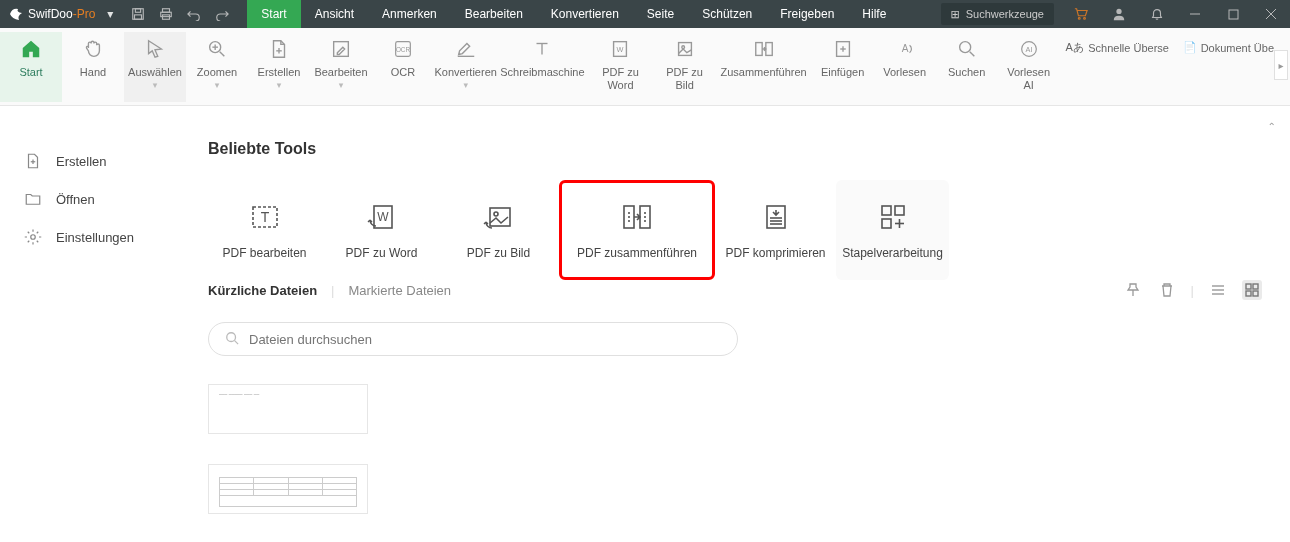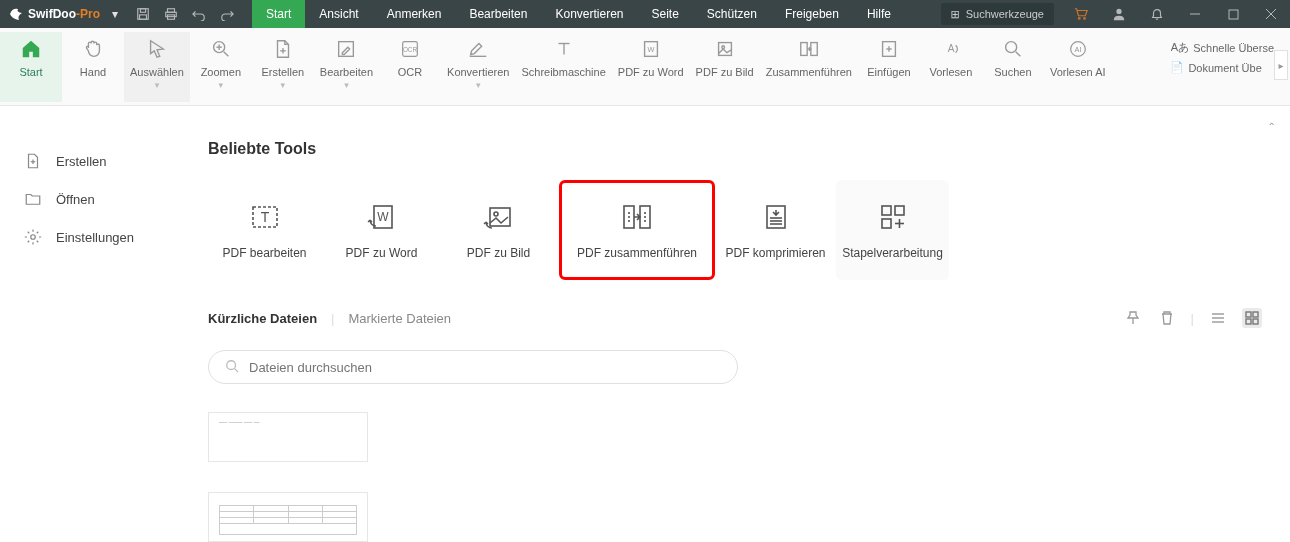--- a/index.html
+++ b/index.html
@@ -1,56 +1,56 @@
 <!DOCTYPE html>
 <html><head>
 <meta charset="utf-8">
 <style>
 *{margin:0;padding:0;box-sizing:border-box;font-family:"Segoe UI",Arial,sans-serif;}
 body{width:1290px;height:542px;overflow:hidden;background:#fff;color:#333;}
 .titlebar{height:28px;background:#3a4548;display:flex;align-items:center;color:#fff;font-size:12px;}
 .titlebar-left{display:flex;align-items:center;padding-left:8px;gap:2px;}
 .logo{display:flex;align-items:center;gap:4px;}
 .logo-icon{width:16px;height:16px;display:flex;align-items:center;justify-content:center;}
-.logo-text{font-size:12px;font-weight:700;}
+.logo-text{font-size:12px;font-weight:400;}
 .logo-pro{color:#e67e22;}
 .qa-btn{width:26px;height:28px;display:flex;align-items:center;justify-content:center;cursor:pointer;opacity:.85;}
 .menubar{display:flex;height:28px;margin-left:10px;}
 .menu-item{padding:0 14px;display:flex;align-items:center;cursor:pointer;font-size:12px;}
 .menu-item.active{background:#34a853;}
 .titlebar-right{margin-left:auto;display:flex;align-items:center;}
 .search-tools{display:flex;align-items:center;gap:6px;padding:2px 10px;background:#2e393b;border-radius:2px;margin-right:8px;height:22px;font-size:11px;color:#ccc;}
 .win-btn{width:38px;height:28px;display:flex;align-items:center;justify-content:center;cursor:pointer;opacity:.85;}
 
 .ribbon{height:78px;background:#fafafa;border-bottom:1px solid #e6e6e6;display:flex;align-items:flex-start;padding:4px 0 0 0;position:relative;}
 .ribbon-btn{min-width:62px;height:70px;display:flex;flex-direction:column;align-items:center;justify-content:flex-start;padding:4px 6px 0;cursor:pointer;font-size:11px;color:#666;gap:4px;}
 .ribbon-btn .ic{width:26px;height:26px;display:flex;align-items:center;justify-content:center;color:#888;}
 .ribbon-btn .lbl{text-align:center;line-height:1.2;}
 .ribbon-btn.active{background:#e7f4eb;color:#2e7d5e;}
 .ribbon-btn.sel{background:#f0f0f0;}
 .dd{font-size:9px;color:#bbb;margin-top:-3px;}
 .ribbon-right-btn{display:flex;align-items:center;gap:4px;font-size:11px;color:#666;padding:2px 6px;white-space:nowrap;cursor:pointer;}
-.ribbon-right{margin-left:auto;display:flex;flex-direction:column;gap:2px;padding:6px 10px 0 0;}
+.ribbon-right{margin-left:auto;display:flex;flex-direction:row;gap:2px;padding:6px 10px 0 0;}
 .ribbon-arrow{position:absolute;right:2px;top:22px;width:14px;height:30px;background:#fff;border:1px solid #e0e0e0;display:flex;align-items:center;justify-content:center;font-size:10px;color:#999;cursor:pointer;}
 .collapse-arrow{position:absolute;right:14px;bottom:-16px;font-size:10px;color:#999;cursor:pointer;}
 
 .body-area{display:flex;height:calc(542px - 28px - 78px - 10px);}
 .sidebar{width:200px;padding:26px 0 0 0;}
 .side-item{display:flex;align-items:center;gap:14px;padding:10px 24px;font-size:13px;color:#444;cursor:pointer;}
 .side-ic{width:18px;height:18px;display:flex;align-items:center;justify-content:center;color:#888;}
 
 .main{flex:1;padding:24px 28px 0 8px;overflow:hidden;}
 .sec-title{font-size:16px;font-weight:600;margin-bottom:22px;color:#333;}
 .tools{display:flex;gap:4px;flex-wrap:wrap;}
 .tool{width:113px;height:100px;border-radius:6px;display:flex;flex-direction:column;align-items:center;justify-content:center;gap:12px;cursor:pointer;font-size:12px;color:#444;text-align:center;}
 .tool.highlight-red{border:3px solid #ff0000;width:156px;}
 .tool.hovered{background:#fafafa;}
 .tool-ic{width:34px;height:34px;display:flex;align-items:center;justify-content:center;color:#555;}
 
-.files-tabs{display:flex;align-items:center;gap:14px;margin-top:28px;font-size:13px;}
+.files-tabs{display:flex;align-items:center;gap:14px;font-size:13px;}
 .ftab{color:#888;cursor:pointer;}
 .ftab.active{font-weight:600;color:#333;}
 .fsep{color:#ddd;}
 .ftab-actions{margin-left:auto;display:flex;align-items:center;gap:14px;color:#999;}
 .fa-btn{width:20px;height:20px;display:flex;align-items:center;justify-content:center;cursor:pointer;}
 .fa-btn.on{background:#eaeaea;border-radius:3px;}
 
 .searchbox{margin-top:22px;width:530px;height:34px;border:1px solid #e0e0e0;border-radius:17px;display:flex;align-items:center;padding:0 16px;gap:10px;color:#aaa;font-size:13px;}
 .searchbox input{border:none;outline:none;flex:1;font-size:13px;color:#555;background:transparent;}
 

